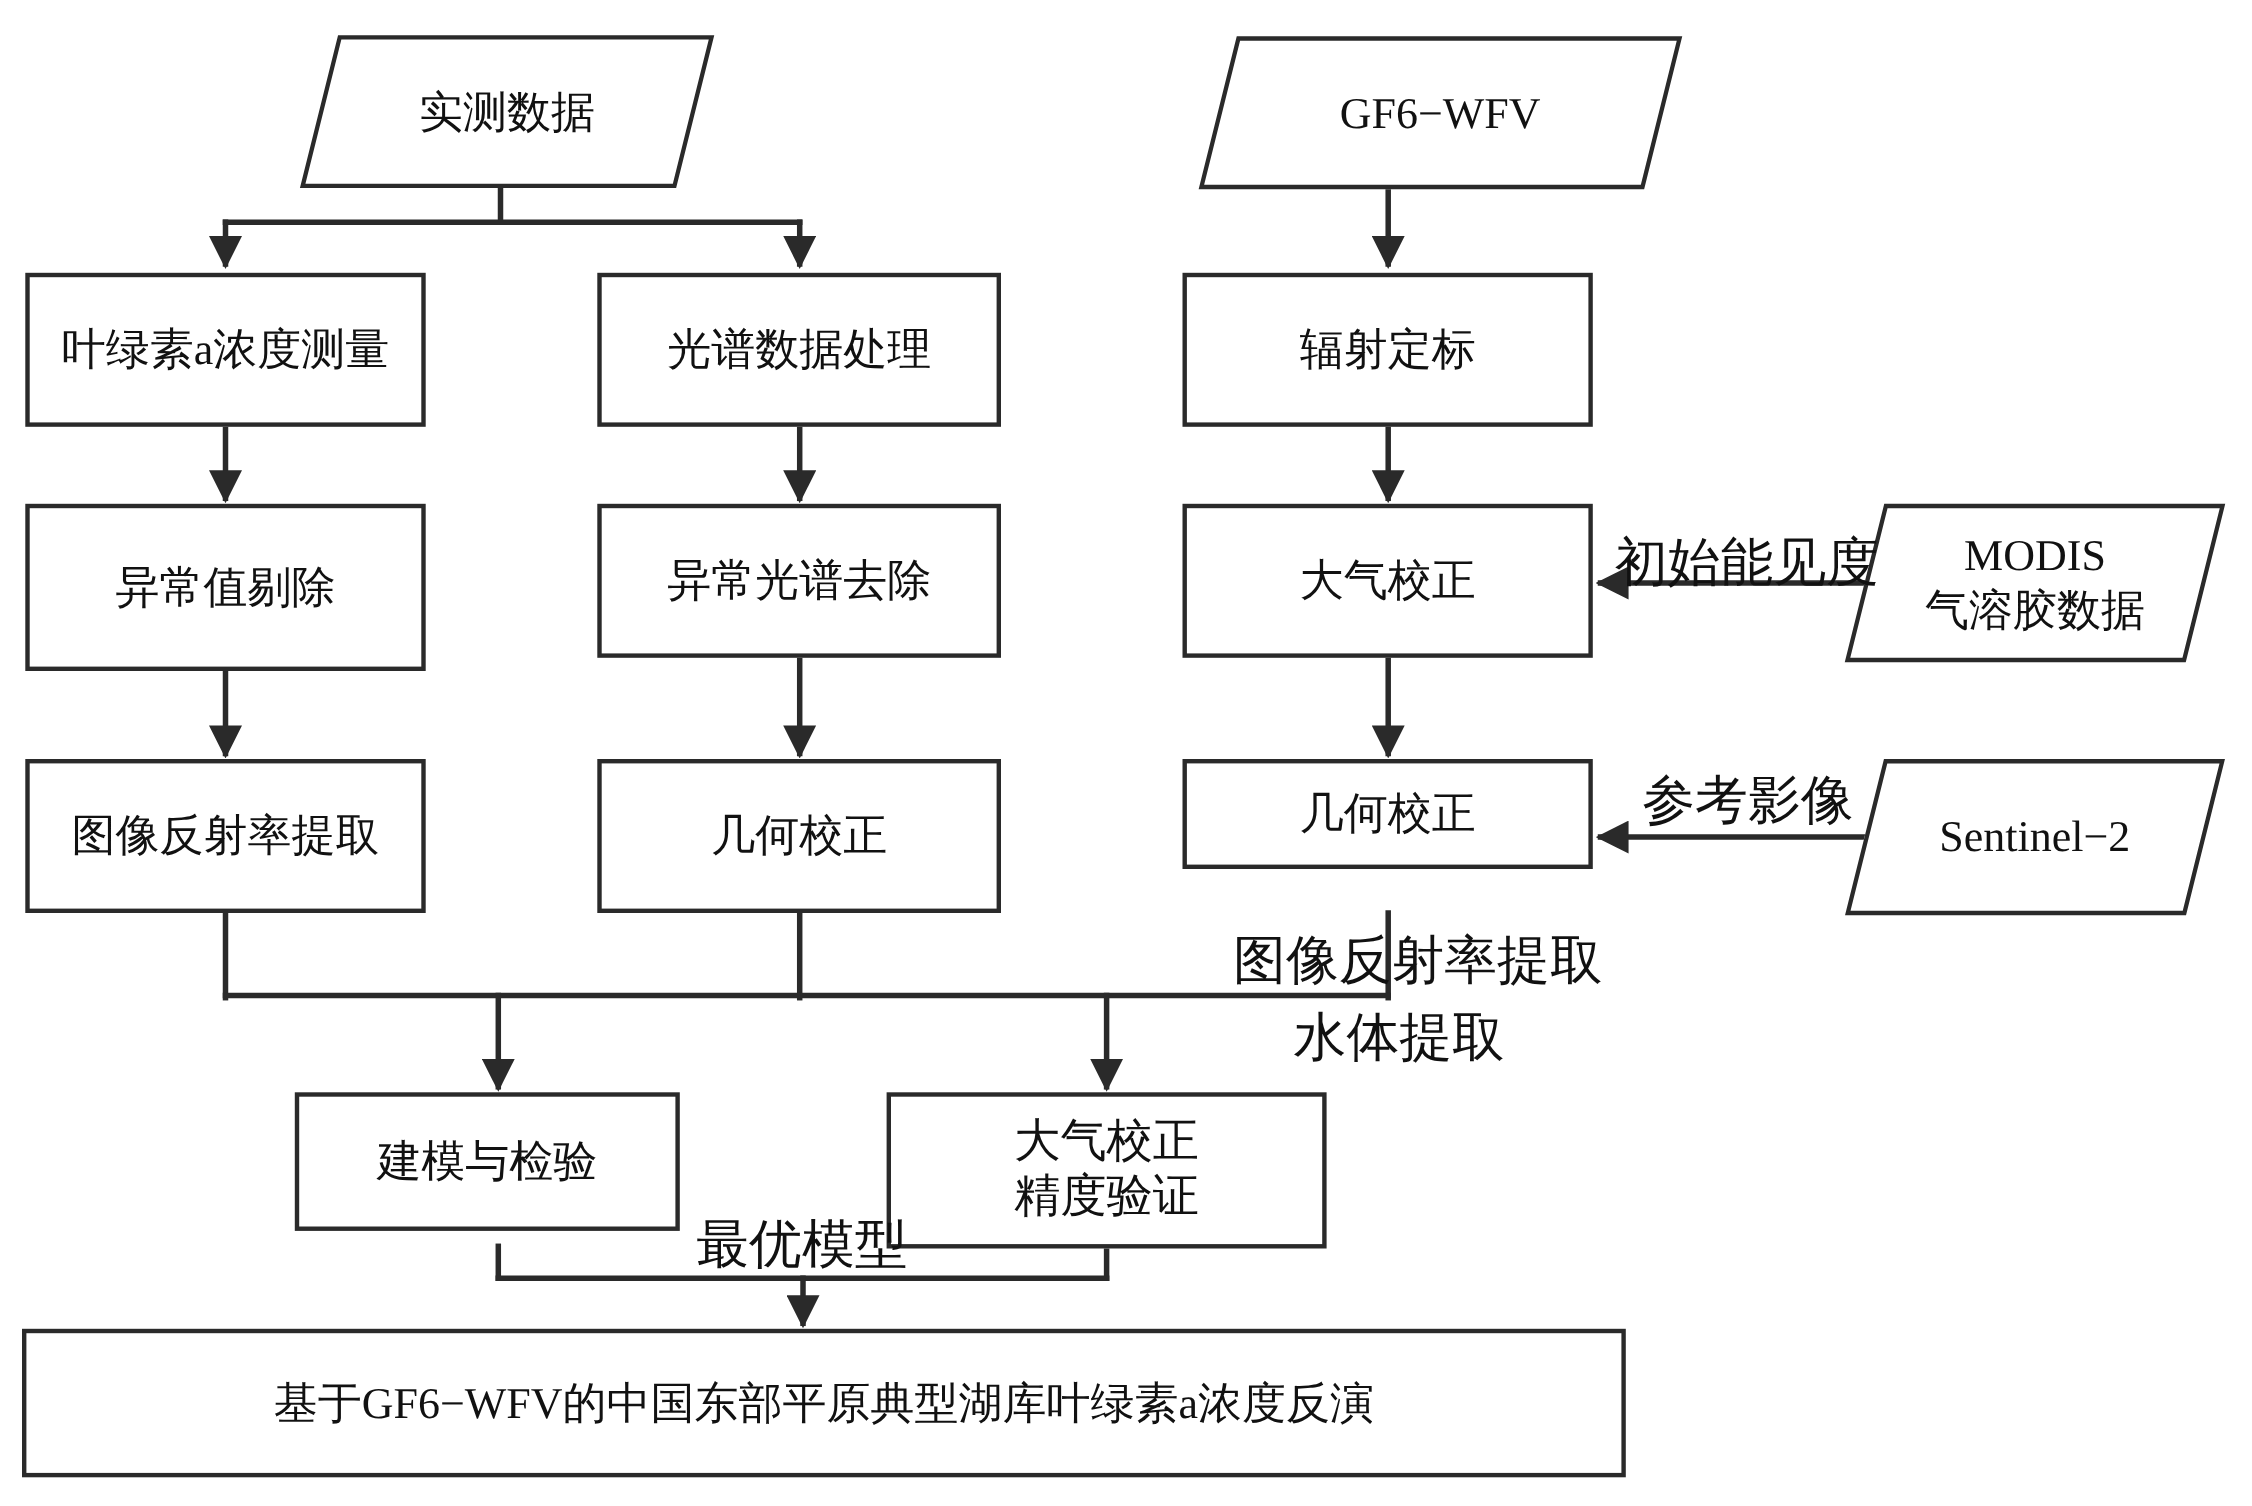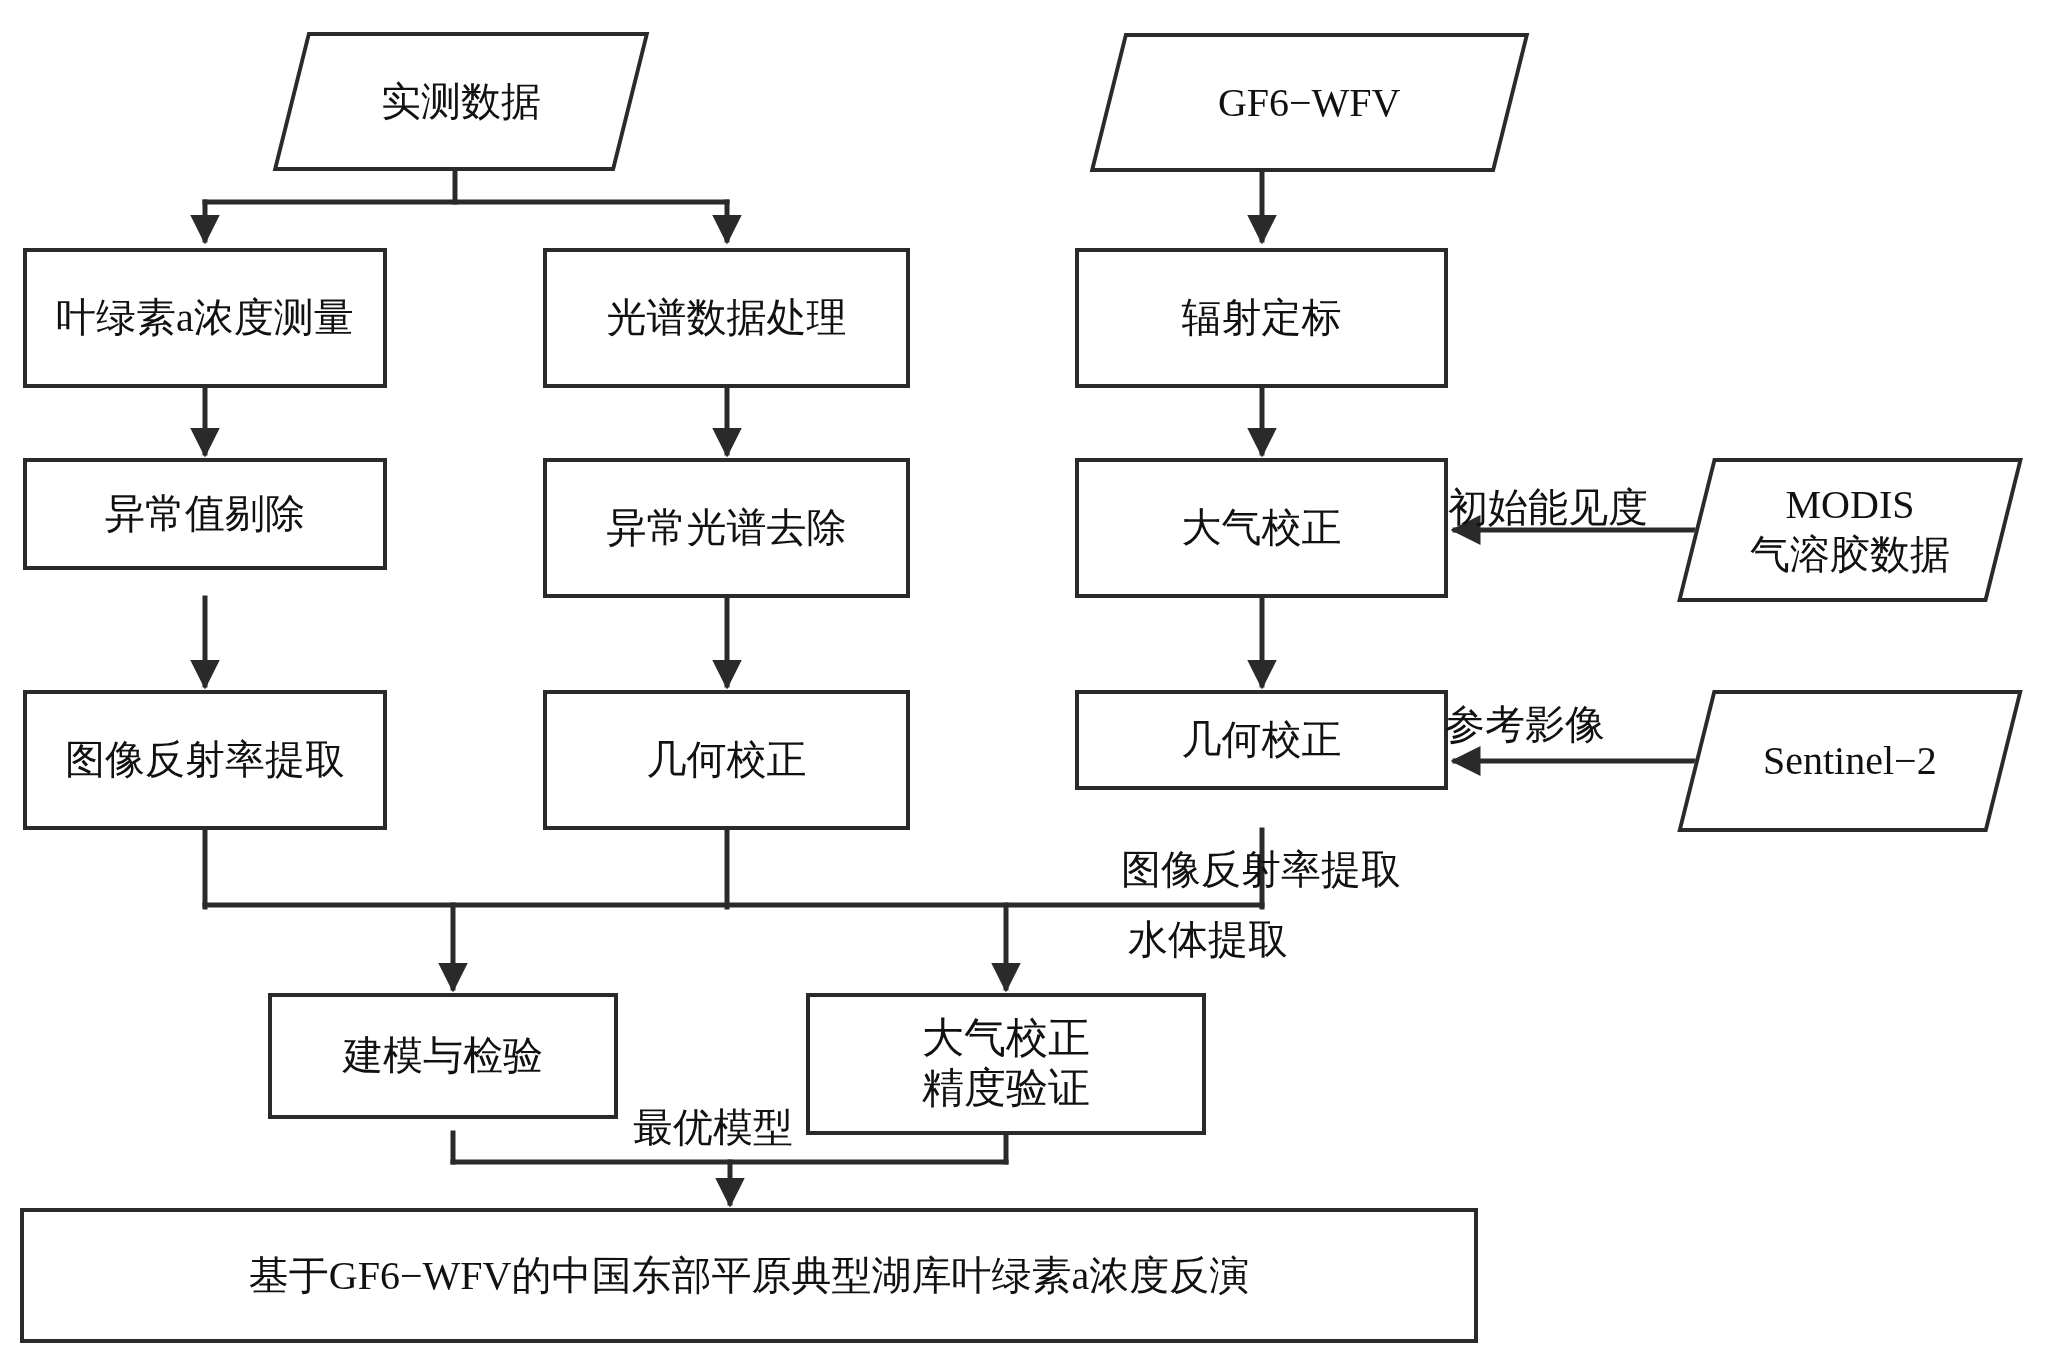--- a/index.html
+++ b/index.html
@@ -14,22 +14,22 @@
     font-size:40px;line-height:1.18;z-index:2;
   }
   .para{
     position:absolute;box-sizing:border-box;border:4px solid #2a2a2a;background:#ffffff;
     transform:skewX(-14deg);display:flex;align-items:center;justify-content:center;z-index:2;
   }
   .para .un{
     transform:skewX(14deg);font-size:40px;line-height:1.25;text-align:center;display:block;
   }
   .elabel{
-    position:absolute;font-size:40px;line-height:1.1;white-space:nowrap;
-    text-align:left;z-index:3;
+    position:absolute;font-size:48px;line-height:1.1;white-space:nowrap;
+    text-align:right;z-index:3;
   }
 </style>
 </head>
 <body>
 
 <div class="canvas">
 
   <svg class="wires" width="2047" height="1369" viewBox="0 0 2047 1369">
     <defs>
       <marker id="ah" viewBox="0 0 10 10" refX="8.5" refY="5" markerWidth="6" markerHeight="6" orient="auto" markerUnits="strokeWidth">
@@ -87,21 +87,21 @@
   </div>
 
   <div class="box" style="left:543px;top:248px;width:367px;height:140px">
     <span>光谱数据处理</span>
   </div>
 
   <div class="box" style="left:1075px;top:248px;width:373px;height:140px">
     <span>辐射定标</span>
   </div>
 
-  <div class="box" style="left:23px;top:458px;width:364px;height:112px">
+  <div class="box" style="left:23px;top:458px;width:364px;height:152px">
     <span>异常值剔除</span>
   </div>
 
   <div class="box" style="left:543px;top:458px;width:367px;height:140px">
     <span>异常光谱去除</span>
   </div>
 
   <div class="box" style="left:1075px;top:458px;width:373px;height:140px">
     <span>大气校正</span>
   </div>

